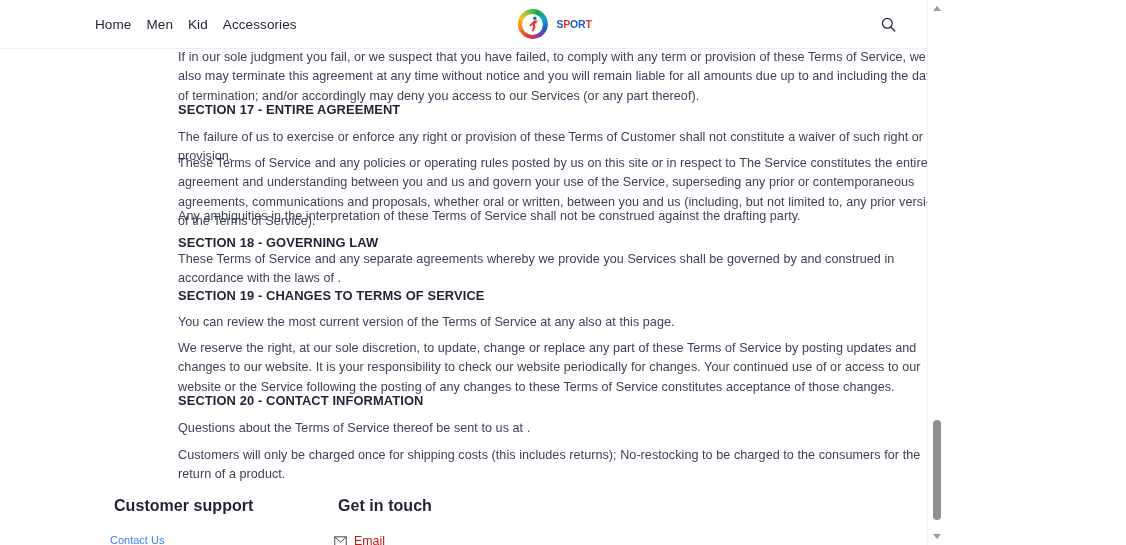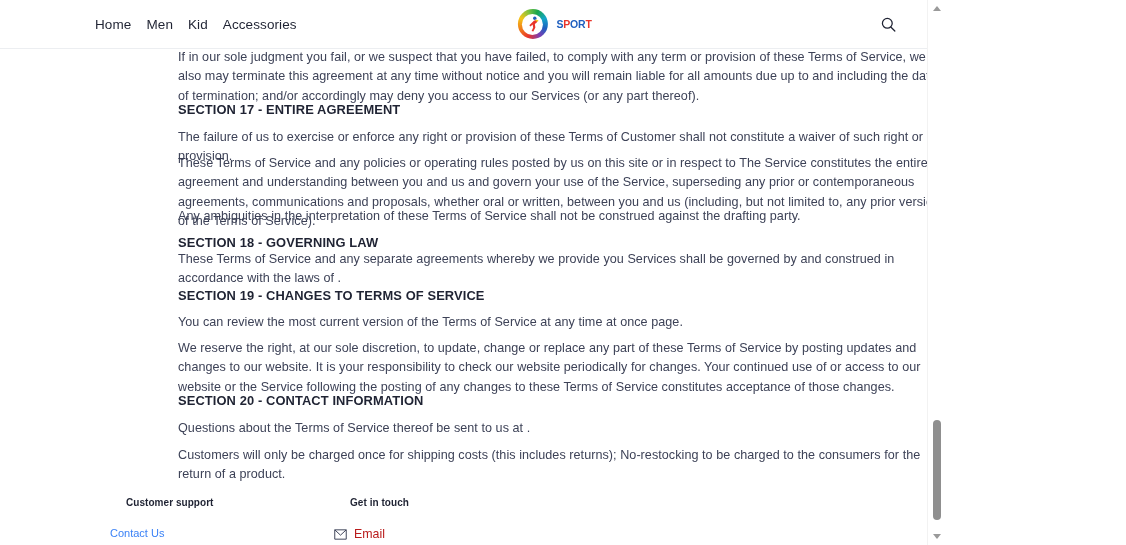--- a/index.html
+++ b/index.html
@@ -148,24 +148,24 @@
     width: 1109px;
   }
   .footer-cols {
     position: absolute;
     left: 110px;
     display: flex;
   }
   .footer-col { }
   .fcol-1 { width: 224px; }
   .fcol-title {
-    font-size: 10px;
+    font-size: 16px;
     font-weight: bold;
     color: #1f2333;
-    margin: 0 0 19px 16px;
+    margin: 0 0 19px 4px;
     letter-spacing: 0.05px;
     white-space: nowrap;
   }
   .fcol-link {
     font-size: 11px;
     color: #3b82f6;
     text-decoration: none;
     display: block;
     cursor: pointer;
     white-space: nowrap;
@@ -269,21 +269,21 @@
 
   <main class="content">
     <p class="legal-block legal-p" style="top:-1px">If in our sole judgment you fail, or we suspect that you have failed, to comply with any term or provision of these Terms of Service, we also may terminate this agreement at any time without notice and you will remain liable for all amounts due up to and including the date of termination; and/or accordingly may deny you access to our Services (or any part thereof).</p>
     <h2 class="legal-block legal-h" style="top:53px">SECTION 17 - ENTIRE AGREEMENT</h2>
     <p class="legal-block legal-p" style="top:79px">The failure of us to exercise or enforce any right or provision of these Terms of Customer shall not constitute a waiver of such right or provision.</p>
     <p class="legal-block legal-p" style="top:105px">These Terms of Service and any policies or operating rules posted by us on this site or in respect to The Service constitutes the entire agreement and understanding between you and us and govern your use of the Service, superseding any prior or contemporaneous agreements, communications and proposals, whether oral or written, between you and us (including, but not limited to, any prior versions of the Terms of Service).</p>
     <p class="legal-block legal-p" style="top:158px">Any ambiguities in the interpretation of these Terms of Service shall not be construed against the drafting party.</p>
     <h2 class="legal-block legal-h" style="top:186px">SECTION 18 - GOVERNING LAW</h2>
     <p class="legal-block legal-p" style="top:201px">These Terms of Service and any separate agreements whereby we provide you Services shall be governed by and construed in accordance with the laws of .</p>
     <h2 class="legal-block legal-h" style="top:239px">SECTION 19 - CHANGES TO TERMS OF SERVICE</h2>
-    <p class="legal-block legal-p" style="top:264px">You can review the most current version of the Terms of Service at any time at once page.</p>
+    <p class="legal-block legal-p" style="top:264px">You can review the most current version of the Terms of Service at any also at this page.</p>
     <p class="legal-block legal-p" style="top:290px">We reserve the right, at our sole discretion, to update, change or replace any part of these Terms of Service by posting updates and changes to our website. It is your responsibility to check our website periodically for changes. Your continued use of or access to our website or the Service following the posting of any changes to these Terms of Service constitutes acceptance of those changes.</p>
     <h2 class="legal-block legal-h" style="top:344px">SECTION 20 - CONTACT INFORMATION</h2>
     <p class="legal-block legal-p" style="top:370px">Questions about the Terms of Service thereof be sent to us at .</p>
     <p class="legal-block legal-p" style="top:397px">Customers will only be charged once for shipping costs (this includes returns); No-restocking to be charged to the consumers for the return of a product.</p>
   </main>
 
   <footer class="site-footer">
     <div class="footer-cols">
 
       <div class="footer-col fcol-1">

